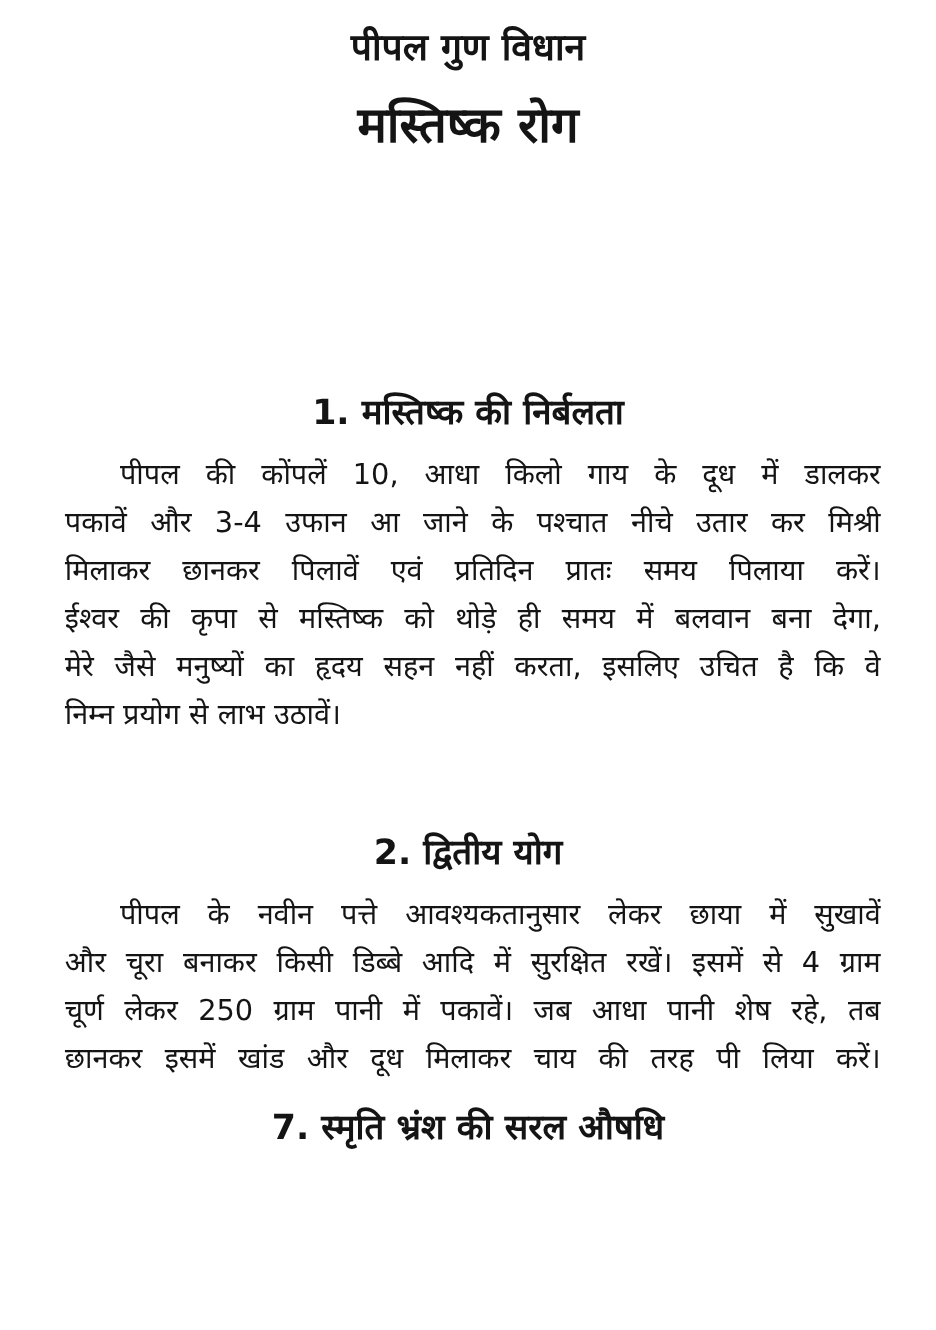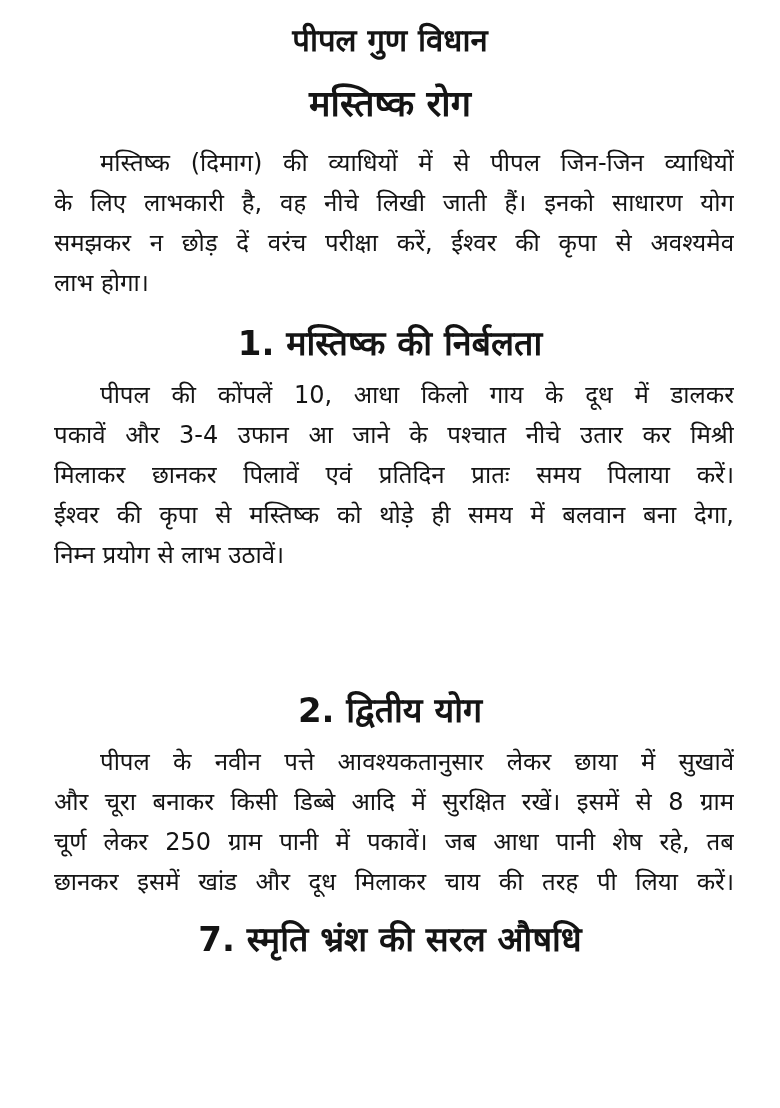--- a/index.html
+++ b/index.html
@@ -8,59 +8,54 @@
     font-family: "DejaVu Sans", "Liberation Sans", sans-serif;
     color: #141414;
     position: relative;
   }
   .page { position: absolute; left: 0; top: 0; width: 625px; height: 1108px; }
   .h {
     position: absolute; left: 0; width: 780px; text-align: center;
     font-weight: bold; letter-spacing: 0px; white-space: nowrap;
   }
   .h1 { top: 18px; font-size: 31px; line-height: 44px; }
-  .h2 { top: 82px; font-size: 36px; line-height: 44px; }
-  .hs { font-size: 34px; line-height: 42px; text-align: center; }
+  .h2 { top: 82px; font-size: 41px; line-height: 44px; }
+  .hs { font-size: 29px; line-height: 42px; text-align: center; }
   .para { position: absolute; left: 54px; width: 680px; }
   .line {
     display: block; height: 40px; line-height: 40px;
     font-size: 24px; white-space: nowrap;
     text-align: justify; text-align-last: justify;
     overflow: hidden;
   }
   .line.first { padding-left: 46px; }
   .line.last { text-align-last: left; }
 </style>
 </head>
 <body>
 
 <div class="page">
 
   <div class="h h1">पीपल गुण विधान</div>
   <div class="h h2">मस्तिष्क रोग</div>
 
-  <div class="para" style="top:143px;">
-    <span class="line first">मस्तिष्क (दिमाग) की व्याधियों में से पीपल जिन-जिन व्याधियों</span>
-    <span class="line">के लिए लाभकारी है, वह नीचे लिखी जाती हैं। इनको साधारण योग</span>
-    <span class="line">समझकर न छोड़ दें वरंच परीक्षा करें, ईश्वर की कृपा से अवश्यमेव</span>
-    <span class="line last">लाभ होगा।</span>
-  </div>
 
   <div class="h hs" style="top:322px;">1. मस्तिष्क की निर्बलता</div>
   <div class="para" style="top:375px;">
     <span class="line first">पीपल की कोंपलें 10, आधा किलो गाय के दूध में डालकर</span>
     <span class="line">पकावें और 3-4 उफान आ जाने के पश्चात नीचे उतार कर मिश्री</span>
     <span class="line">मिलाकर छानकर पिलावें एवं प्रतिदिन प्रातः समय पिलाया करें।</span>
     <span class="line">ईश्वर की कृपा से मस्तिष्क को थोड़े ही समय में बलवान बना देगा,</span>
+    <span class="line">मेरे जैसे मनुष्यों का हृदय सहन नहीं करता, इसलिए उचित है कि वे</span>
     <span class="line last">निम्न प्रयोग से लाभ उठावें।</span>
   </div>
 
   <div class="h hs" style="top:689px;">2. द्वितीय योग</div>
   <div class="para" style="top:742px;">
     <span class="line first">पीपल के नवीन पत्ते आवश्यकतानुसार लेकर छाया में सुखावें</span>
-    <span class="line">और चूरा बनाकर किसी डिब्बे आदि में सुरक्षित रखें। इसमें से 8 ग्राम</span>
+    <span class="line">और चूरा बनाकर किसी डिब्बे आदि में सुरक्षित रखें। इसमें से 4 ग्राम</span>
     <span class="line">चूर्ण लेकर 250 ग्राम पानी में पकावें। जब आधा पानी शेष रहे, तब</span>
     <span class="line">छानकर इसमें खांड और दूध मिलाकर चाय की तरह पी लिया करें।</span>
   </div>
 
   <div class="h hs" style="top:918px;">7. स्मृति भ्रंश की सरल औषधि</div>
 
 </div>
 
 </body></html>

